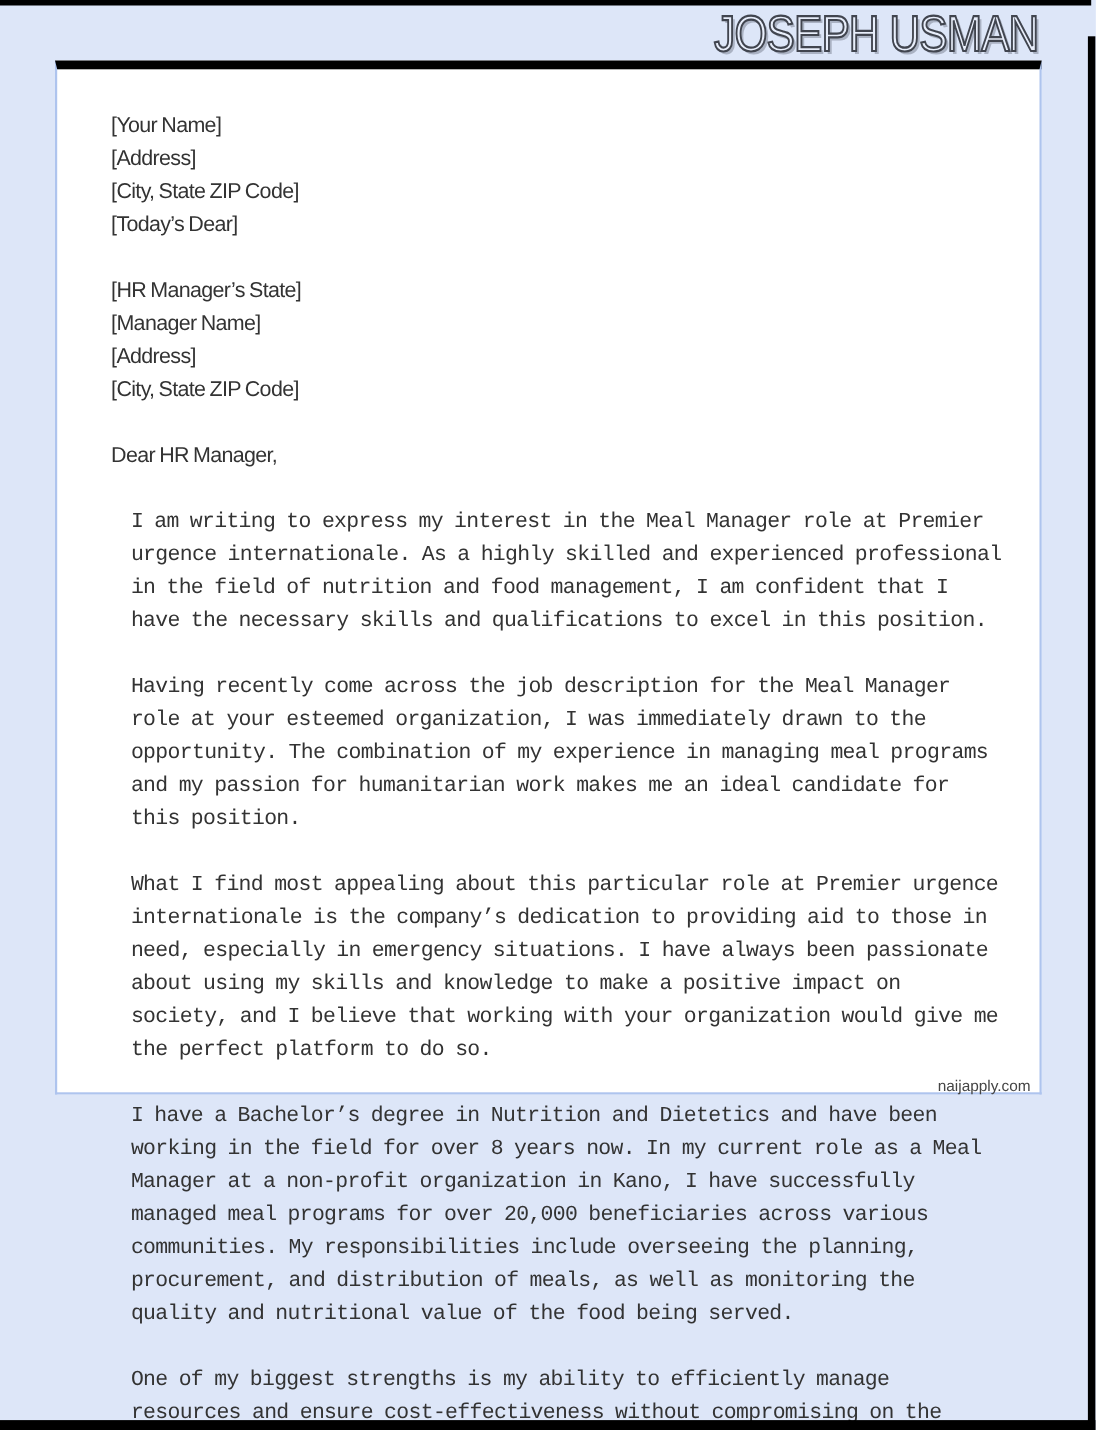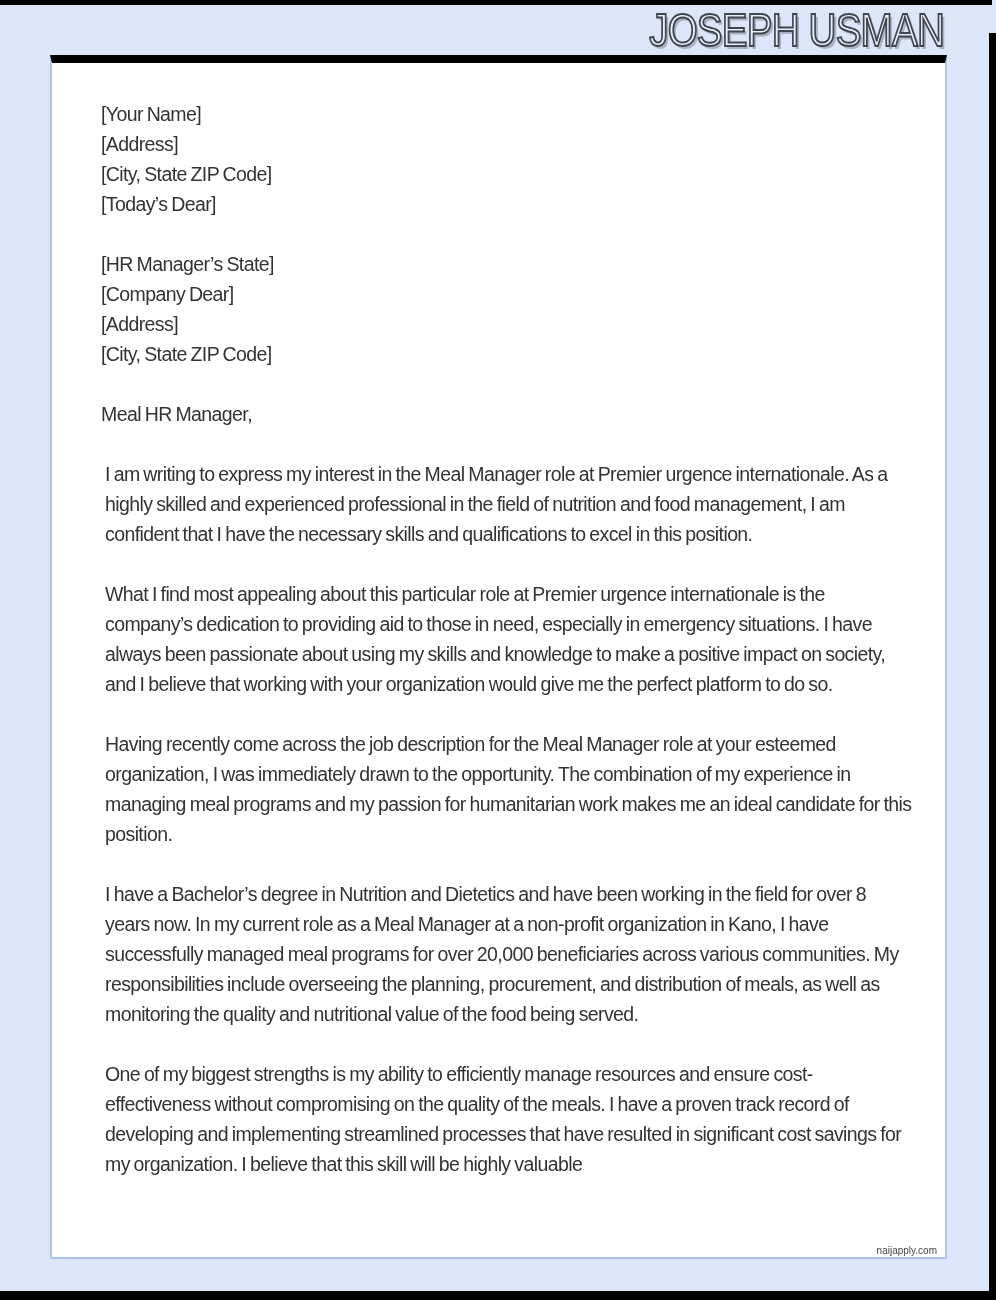--- a/index.html
+++ b/index.html
@@ -36,44 +36,44 @@
     -webkit-text-stroke: 2px #41454f;
     text-shadow: 3px 3px 0 rgba(95,101,115,0.40);
     transform: scaleX(0.84);
     transform-origin: right center;
     white-space: nowrap;
     z-index: 2;
   }
   
   .page {
     position: absolute; left: 50px; top: 55px;
-    width: 897px; height: 1204px;
+    width: 897px; height: 940px;
     background: #ffffff;
     border: 2px solid #aec4ee;
     border-top: 8px solid #000000;
     padding: 36px 30px 0 49px;
     overflow: visible;
     z-index: 1;
   }
   .letter {
     width: 812px;
     font-size: 19.5px;
     line-height: 30px;
     letter-spacing: -0.6px;
     word-spacing: -1px;
     color: #333333;
     font-weight: 300;
   }
   .block { margin-bottom: 30px; }
   .block > div { height: 30px; }
-  .letter p { margin: 0 0 30px 4px; }
+  .letter p { margin: 0 0 30px 18px; font-family: Liberation Mono, monospace; }
   .watermark {
     position: absolute;
     right: 8px; bottom: -2px;
-    font-size: 10px;
+    font-size: 14px;
     line-height: 16px;
     letter-spacing: 0;
     word-spacing: 0;
     color: #454545;
     z-index: 0;
     white-space: nowrap;
   }
 </style>
 </head>
 <body>
@@ -88,33 +88,33 @@
 
     <div class="block">
         <div>[Your Name]</div>
         <div>[Address]</div>
         <div>[City, State ZIP Code]</div>
         <div>[Today’s Dear]</div>
       </div>
 
     <div class="block">
         <div>[HR Manager’s State]</div>
-        <div>[Company Dear]</div>
+        <div>[Manager Name]</div>
         <div>[Address]</div>
         <div>[City, State ZIP Code]</div>
       </div>
 
     <div class="block">
-      <div>Meal HR Manager,</div>
+      <div>Dear HR Manager,</div>
     </div>
 
     <div>
         <p>I am writing to express my interest in the Meal Manager role at Premier urgence internationale. As a highly skilled and experienced professional in the field of nutrition and food management, I am confident that I have the necessary skills and qualifications to excel in this position.</p>
+        <p>Having recently come across the job description for the Meal Manager role at your esteemed organization, I was immediately drawn to the opportunity. The combination of my experience in managing meal programs and my passion for humanitarian work makes me an ideal candidate for this position.</p>
         <p>What I find most appealing about this particular role at Premier urgence internationale is the company’s dedication to providing aid to those in need, especially in emergency situations. I have always been passionate about using my skills and knowledge to make a positive impact on society, and I believe that working with your organization would give me the perfect platform to do so.</p>
-        <p>Having recently come across the job description for the Meal Manager role at your esteemed organization, I was immediately drawn to the opportunity. The combination of my experience in managing meal programs and my passion for humanitarian work makes me an ideal candidate for this position.</p>
         <p>I have a Bachelor’s degree in Nutrition and Dietetics and have been working in the field for over 8 years now. In my current role as a Meal Manager at a non-profit organization in Kano, I have successfully managed meal programs for over 20,000 beneficiaries across various communities. My responsibilities include overseeing the planning, procurement, and distribution of meals, as well as monitoring the quality and nutritional value of the food being served.</p>
         <p>One of my biggest strengths is my ability to efficiently manage resources and ensure cost-effectiveness without compromising on the quality of the meals. I have a proven track record of developing and implementing streamlined processes that have resulted in significant cost savings for my organization. I believe that this skill will be highly valuable</p>
       </div>
 
   </div>
 
   <div class="watermark">naijapply.com</div>
 </div>
 
 <div class="bar-bottom"></div>

